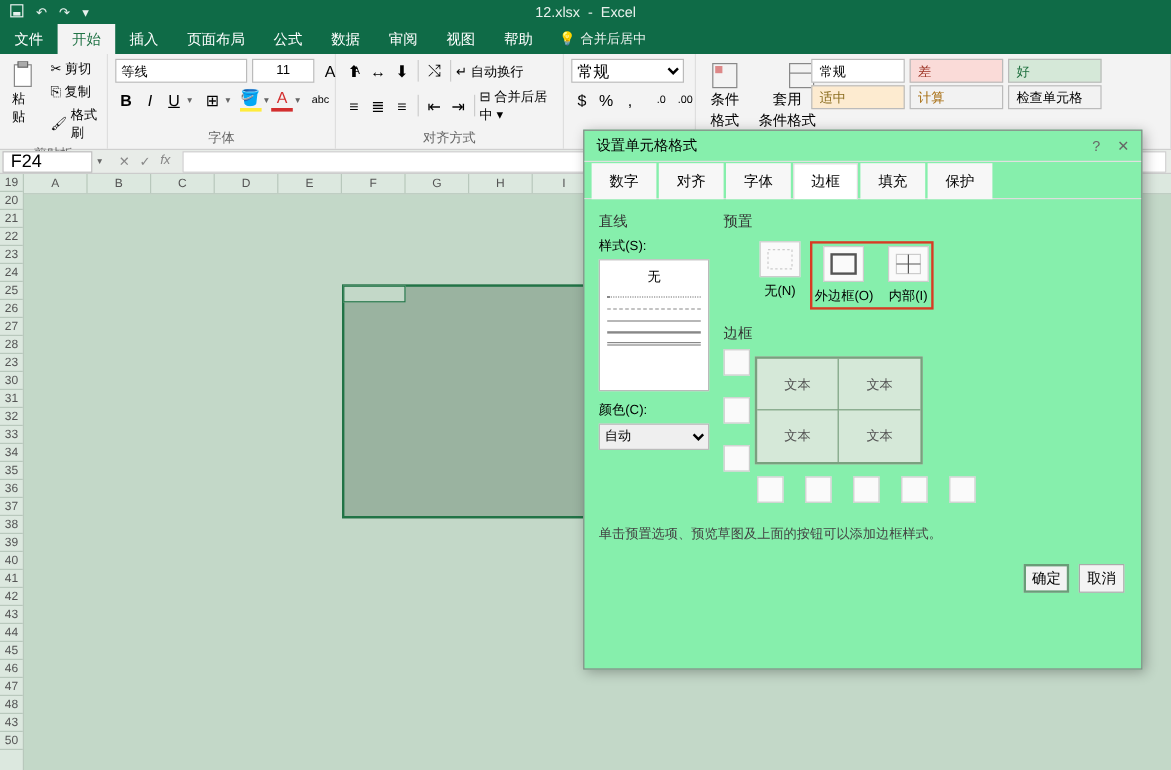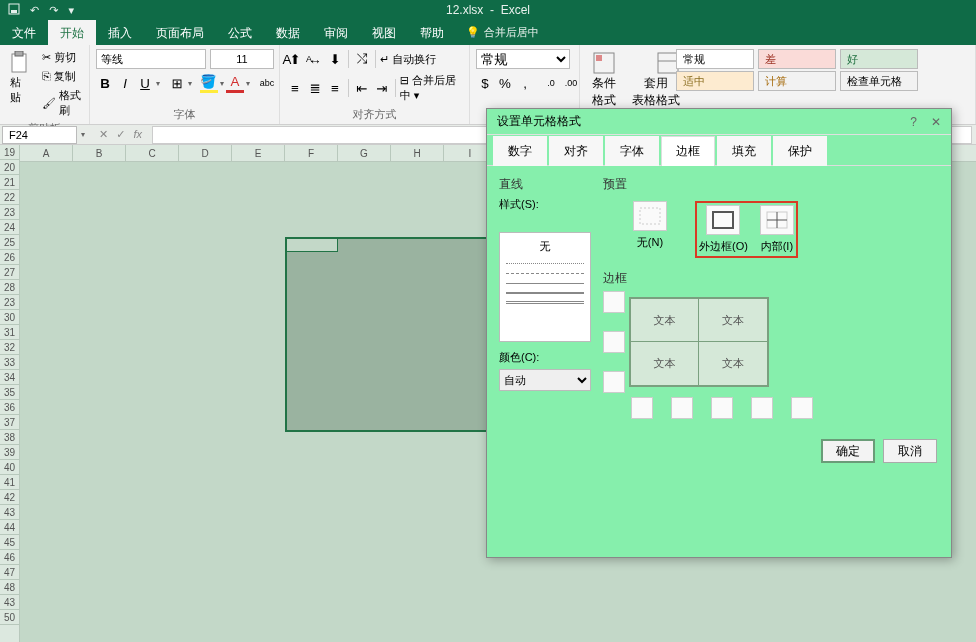--- a/index.html
+++ b/index.html
@@ -20,39 +20,39 @@
     .ribbon-group-label { text-align: center; font-size: 11px; color: #666; padding-top: 2px; }
     .ribbon-group-content { display: flex; gap: 6px; align-items: flex-start; flex: 1; }
     
     .clipboard-paste { display: flex; flex-direction: column; align-items: center; padding: 2px 4px; cursor: pointer; }
     .clipboard-paste svg { width: 20px; height: 24px; }
     .clipboard-actions { display: flex; flex-direction: column; gap: 2px; justify-content: center; }
     .clipboard-actions div { display: flex; align-items: center; gap: 3px; cursor: pointer; padding: 1px 2px; }
     
     .font-top { display: flex; gap: 4px; align-items: center; }
     .font-name { width: 110px; height: 20px; border: 1px solid #bbb; background: #fff; padding: 0 4px; font-size: 11px; }
-    .font-size { width: 64px; height: 20px; border: 1px solid #bbb; background: #fff; padding: 0 4px; font-size: 11px; text-align: center; }
+    .font-size { width: 52px; height: 20px; border: 1px solid #bbb; background: #fff; padding: 0 4px; font-size: 11px; text-align: center; }
     .font-bottom { display: flex; gap: 2px; margin-top: 4px; align-items: center; }
     .btn-s { min-width: 18px; height: 20px; display: flex; align-items: center; justify-content: center; cursor: pointer; background: transparent; border: none; }
     .sep { width: 1px; height: 18px; background: #ccc; margin: 0 2px; }
     
     .styles-group { display: flex; gap: 4px; }
     .style-cell { display: flex; flex-direction: column; gap: 2px; }
     .style-box { width: 78px; height: 20px; border: 1px solid #bbb; padding: 2px 6px; font-size: 11px; display: flex; align-items: center; cursor: pointer; }
     .style-normal { background: #fff; }
     .style-bad { background: #fadbd8; color: #9c3324; }
     .style-good { background: #d5e8d8; color: #1e6f3e; }
     .style-neutral { background: #fdebd0; color: #8a6d1f; }
     .style-calc { background: #f2f2f2; color: #a66b0d; }
     .style-check { background: #f2f2f2; }
     
     .cond-format { display: flex; flex-direction: column; align-items: flex-end; padding: 2px 6px; cursor: pointer; font-size: 12px; }
     
     .namebox-row { height: 20px; background: #e8ece8; border-bottom: 1px solid #ccc; display: flex; align-items: center; }
-    .namebox { width: 75px; height: 18px; border: 1px solid #bbb; background: #fff; padding: 0 6px; font-size: 11px; margin-left: 2px; }
+    .namebox { width: 75px; height: 18px; border: 1px solid #bbb; background: #fff; padding: 0 6px; font-size: 15px; margin-left: 2px; }
     .namebox-icons { display: flex; gap: 8px; padding: 0 10px; color: #888; }
     .formula-bar { flex: 1; height: 18px; border: 1px solid #ccc; background: #fff; margin-right: 4px; }
     
     .sheet-area { display: flex; height: calc(100% - 145px); background: #c3d8c8; }
     .rowheads { width: 20px; background: #dce8df; border-right: 1px solid #b8c8bc; }
     .rowhead { height: 15px; border-bottom: 1px solid #b8c8bc; text-align: center; font-size: 10px; color: #555; line-height: 15px; }
     .cols { flex: 1; }
     .colheads { height: 17px; display: flex; background: #dce8df; border-bottom: 1px solid #b8c8bc; }
     .colhead { width: 53px; border-right: 1px solid #b8c8bc; text-align: center; font-size: 10px; color: #555; line-height: 17px; }
     .cells-area { position: relative; }
@@ -70,39 +70,39 @@
     .line-section { width: 92px; }
     .section-label { font-size: 12px; color: #333; margin-bottom: 4px; }
     .style-picker { border: 1px solid #bbb; background: #fff; padding: 6px; height: 110px; display: flex; flex-direction: column; gap: 6px; }
     .style-opt { height: 4px; border-bottom: 1px solid #888; }
     .style-none { text-align: center; font-size: 11px; }
     .color-label { font-size: 11px; margin: 8px 0 4px 0; }
     .color-dd { display: flex; }
     .color-dd select { flex: 1; height: 22px; border: 1px solid #bbb; font-size: 11px; }
     
     .preset-section { flex: 1; }
-    .preset-row { display: flex; gap: 28px; padding: 4px 30px; align-items: flex-start; }
+    .preset-row { display: flex; gap: 8px; padding: 4px 30px; align-items: flex-start; }
     .preset-btn { display: flex; flex-direction: column; align-items: center; gap: 4px; cursor: pointer; }
     .preset-icon { width: 34px; height: 30px; border: 1px solid #ccc; display: flex; align-items: center; justify-content: center; background: #fafafa; }
     .preset-icon svg { width: 24px; height: 20px; }
     .highlight-box { border: 2px solid #d83b24; padding: 2px; }
     
     .border-section { margin-top: 8px; }
     .border-preview-wrap { display: flex; align-items: center; gap: 4px; }
     .border-side-btns { display: flex; flex-direction: column; gap: 18px; }
     .border-bottom-btns { display: flex; gap: 18px; padding-left: 28px; margin-top: 4px; }
     .bbtn { width: 22px; height: 22px; border: 1px solid #ccc; background: #fafafa; cursor: pointer; }
     .preview-box { width: 140px; height: 90px; border: 2px solid #7aa07f; background: #d5e8d8; display: grid; grid-template-columns: 1fr 1fr; grid-template-rows: 1fr 1fr; }
     .preview-cell { border-right: 1px solid #7aa07f; border-bottom: 1px solid #7aa07f; display: flex; align-items: center; justify-content: center; font-size: 11px; color: #555; }
     .preview-cell:nth-child(2), .preview-cell:nth-child(4) { border-right: none; }
     .preview-cell:nth-child(3), .preview-cell:nth-child(4) { border-bottom: none; }
     
     .dialog-hint { padding: 8px 12px; font-size: 11px; color: #444; }
     .dialog-footer { display: flex; justify-content: flex-end; gap: 8px; padding: 10px 14px; }
-    .dlg-btn { width: 54px; height: 24px; border: 1px solid #aaa; background: #f3f3f3; font-size: 12px; cursor: pointer; }
+    .dlg-btn { width: 38px; height: 24px; border: 1px solid #aaa; background: #f3f3f3; font-size: 12px; cursor: pointer; }
     .dlg-btn.primary { border: 2px solid #6a9c78; }
     
     .number-format { width: 94px; height: 20px; border: 1px solid #bbb; background: #fff; }
   </style>
 </head>
 <body>
 
 <div class="titlebar">
   <div class="titlebar-left">
     <span class="icon"><svg width="12" height="12" viewBox="0 0 12 12">
@@ -244,21 +244,21 @@
             <rect x="4" y="4" width="6" height="6" fill="#d88"></rect>
           </svg>
         <span>条件格式</span>
       </div>
       <div class="cond-format">
         <svg width="24" height="24" viewBox="0 0 24 24">
             <rect x="2" y="2" width="20" height="20" fill="none" stroke="#888"></rect>
             <line x1="2" y1="10" x2="22" y2="10" stroke="#888"></line>
           </svg>
         <span style="white-space:pre;text-align:center;">套用
-表格格式</span>
+条件格式</span>
       </div>
     </div>
   </div>
 
   <div class="ribbon-group" style="flex:1;">
     <div class="styles-group">
       <div class="style-cell">
         <div class="style-box style-normal">常规</div>
         <div class="style-box style-neutral">适中</div>
       </div>
@@ -351,21 +351,21 @@
     <div class="dialog-tab">数字</div>
     <div class="dialog-tab">对齐</div>
     <div class="dialog-tab">字体</div>
     <div class="dialog-tab active">边框</div>
     <div class="dialog-tab">填充</div>
     <div class="dialog-tab">保护</div>
   </div>
   <div class="dialog-body">
     <div class="line-section">
       <div class="section-label">直线</div>
-      <div style="font-size:11px;margin-bottom:20px;">样式(S):</div>
+      <div style="font-size:11px;margin-bottom:4px;">样式(S):</div>
       <div class="style-picker">
         <div class="style-none">无</div>
         <div class="style-opt" style="border-bottom:1px dotted #888;"></div>
         <div class="style-opt" style="border-bottom:1px dashed #888;"></div>
         <div class="style-opt" style="border-bottom:1px solid #888;"></div>
         <div class="style-opt" style="border-bottom:2px solid #888;"></div>
         <div class="style-opt" style="border-bottom:3px double #888;"></div>
       </div>
       <div class="color-label">颜色(C):</div>
       <div class="color-dd">
@@ -426,17 +426,18 @@
         <div class="border-bottom-btns">
           <button class="bbtn"></button>
           <button class="bbtn"></button>
           <button class="bbtn"></button>
           <button class="bbtn"></button>
           <button class="bbtn"></button>
         </div>
       </div>
     </div>
   </div>
+  <div class="dialog-hint">单击预置选项、预览草图及上面的按钮可以添加边框样式。</div>
   <div class="dialog-footer">
     <button class="dlg-btn primary">确定</button>
     <button class="dlg-btn">取消</button>
   </div>
 </div>
 
 </body></html>

